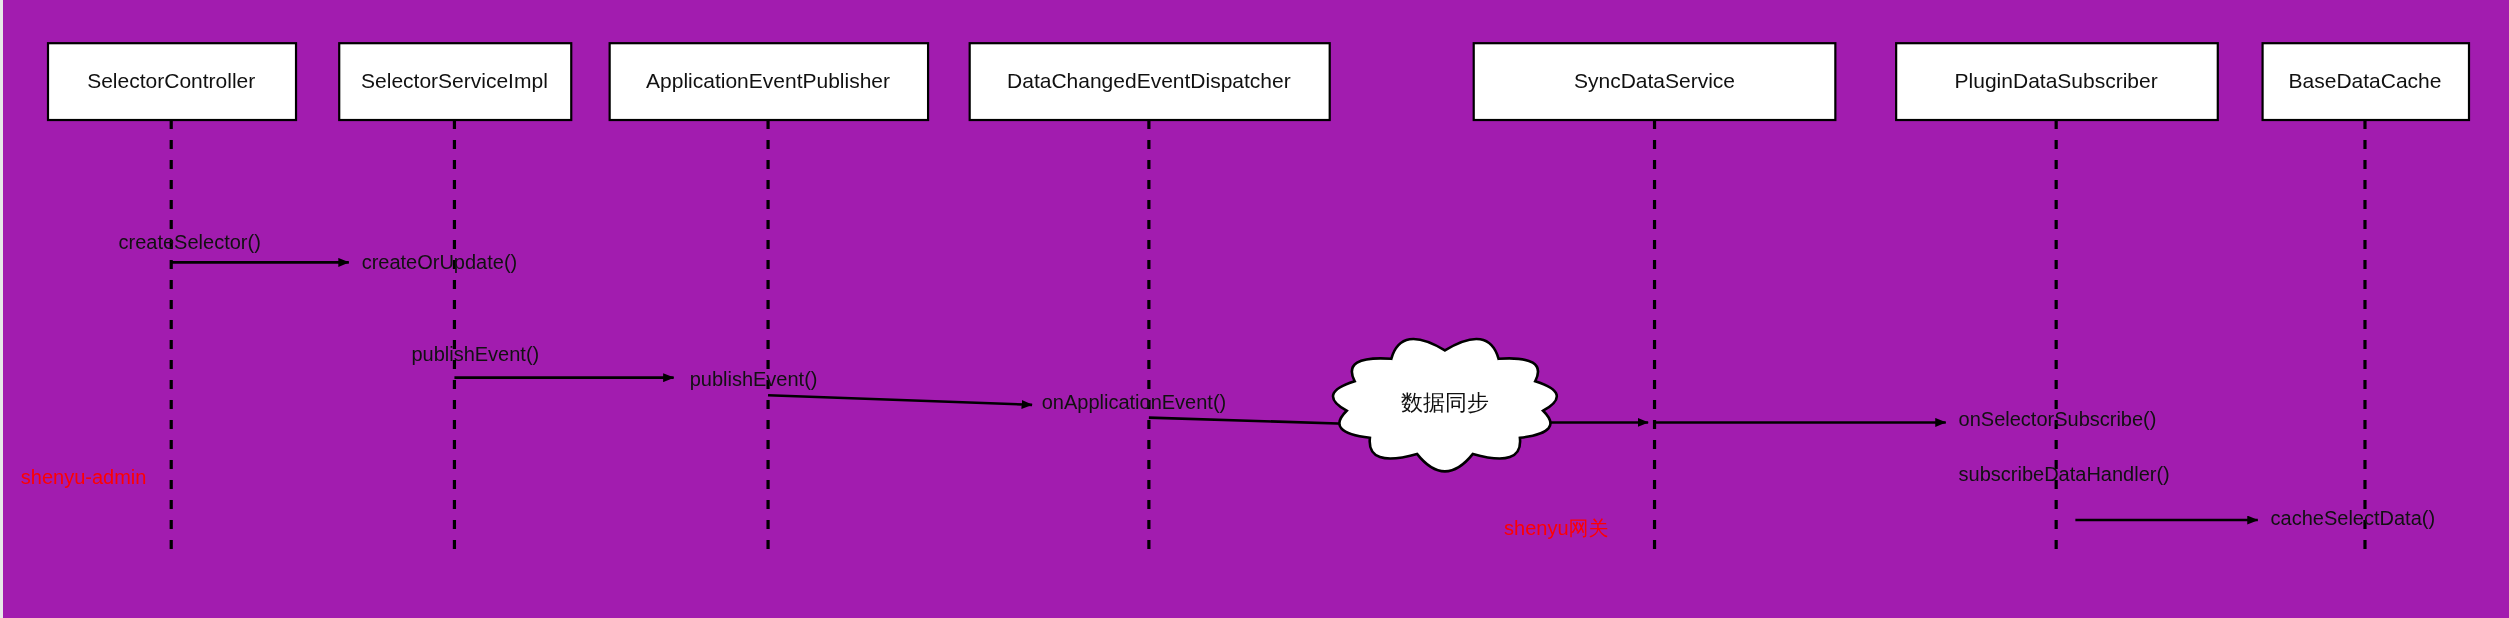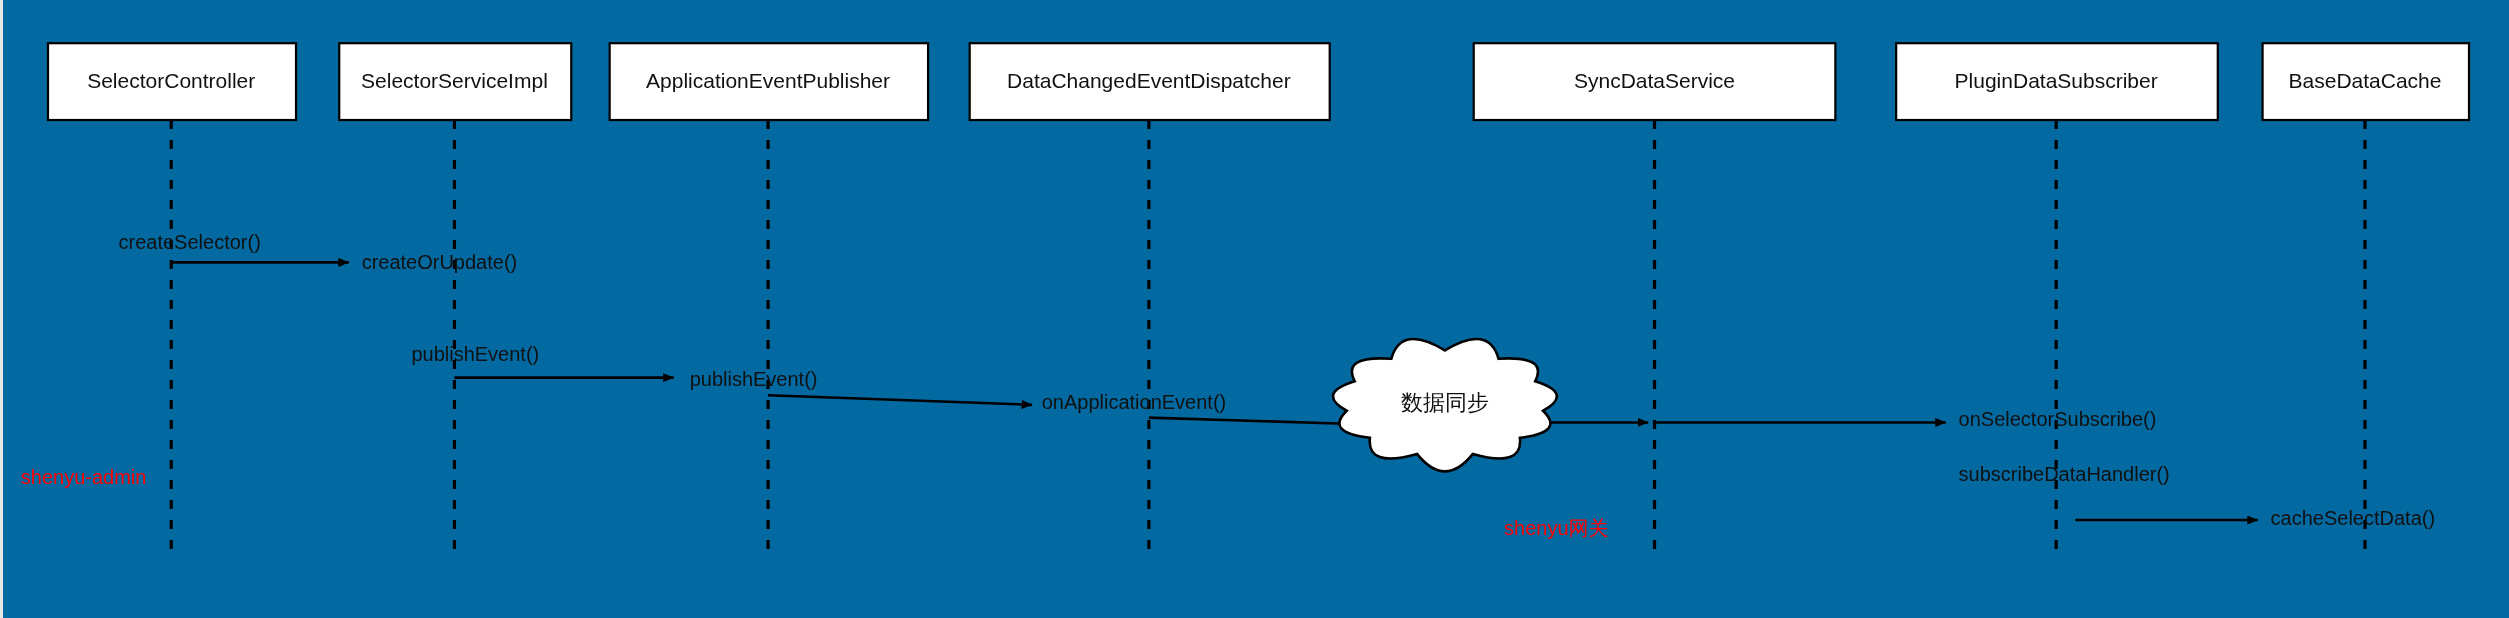--- a/index.html
+++ b/index.html
@@ -7,21 +7,21 @@
     padding: 0;
     background: #ffffff;
   }
   body {
     font-family: "Liberation Sans", sans-serif;
   }
   #diagram-root {
     position: relative;
     width: 2509px;
     height: 618px;
-    background: #0369a1;
+    background: #a21caf;
     overflow: hidden;
   }
   #diagram-svg {
     position: absolute;
     left: 0;
     top: 0;
     width: 2509px;
     height: 618px;
   }
   .lifeline-box rect {

